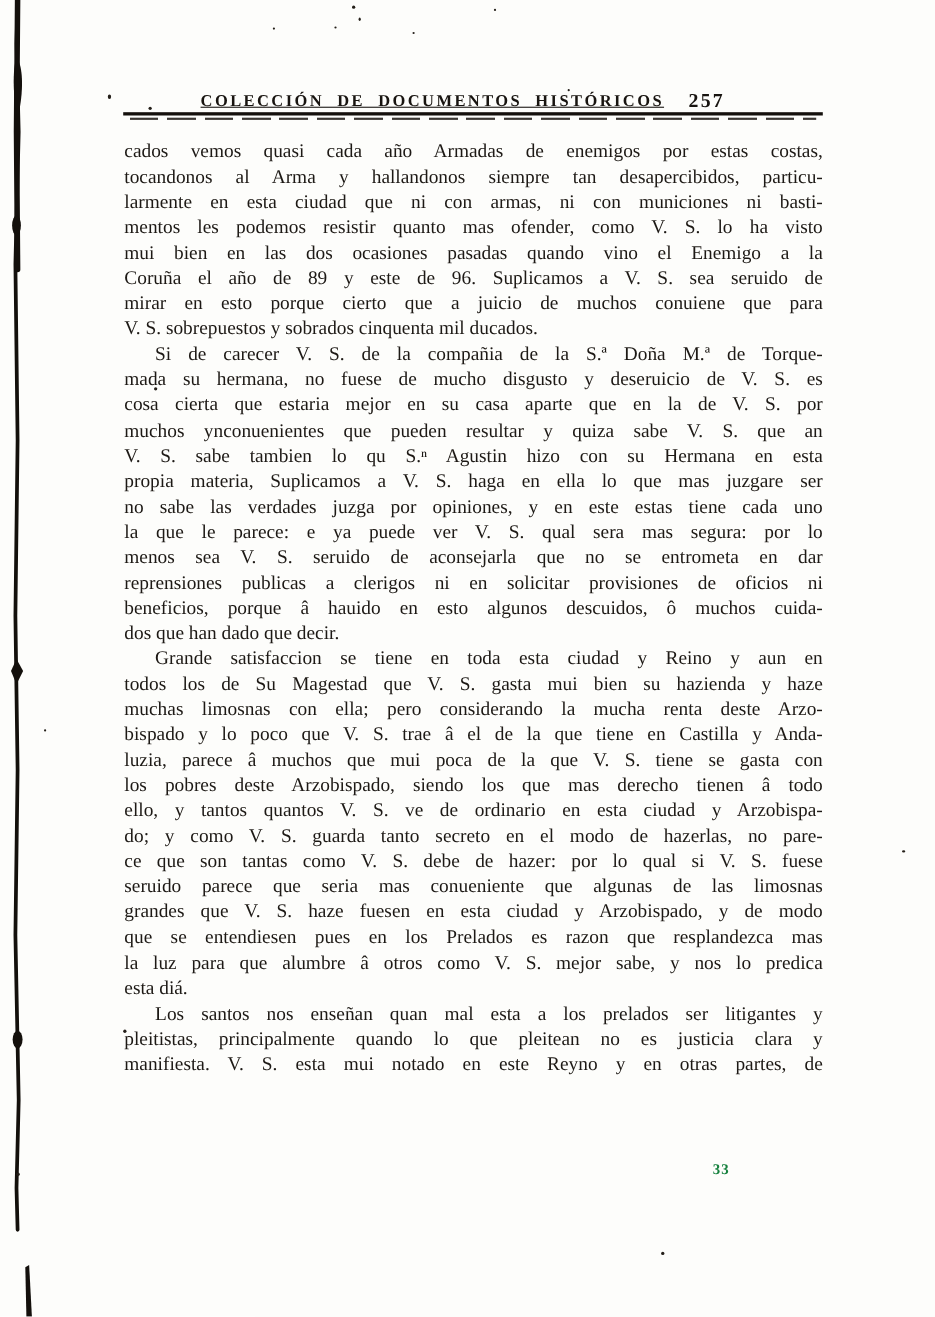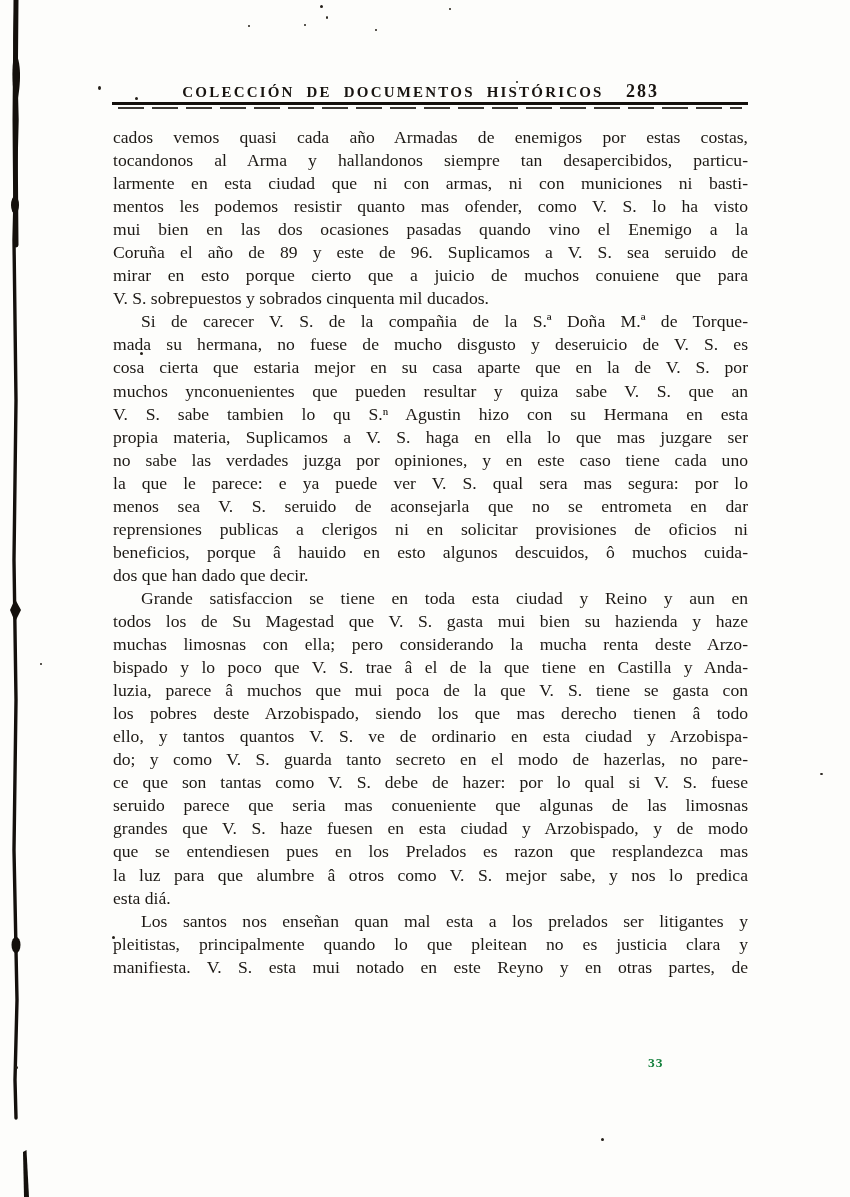--- a/index.html
+++ b/index.html
@@ -6,21 +6,21 @@
   .page {
     position:relative;
     width:850px; height:1197px;
     background:#fdfdfb;
     overflow:hidden;
     font-family:"Liberation Serif","DejaVu Serif",serif;
     color:#1c1814;
   }
   
   .running-header { position:absolute; top:83px; left:113px; width:560px;
-    text-align:center; }
+    text-align:center;text-decoration:underline; }
   .header-title {
     font-size:15px; font-weight:bold; letter-spacing:2.2px;
     word-spacing:6px; white-space:nowrap; color:#181410;
   }
   .page-number {
     position:absolute; top:81px; left:626px; width:60px;
     font-size:18px; letter-spacing:2px; font-weight:bold; color:#181410;
   }
   .header-rule { position:absolute; top:102px; left:112px; width:636px; height:3px;
     background:#14100c; }
@@ -61,21 +61,21 @@
     <path d="M15,52 C21,60 22,82 16,108 C12,90 11,64 15,52 Z" fill="#14100c"></path>
     <ellipse cx="15" cy="205" rx="4" ry="9" fill="#14100c"></ellipse>
     <polygon points="15,599 21,610 15,622 10,610" fill="#14100c"></polygon>
     <ellipse cx="16" cy="945" rx="4.5" ry="8" fill="#14100c"></ellipse>
     <polygon points="23,1152 26.5,1150 29,1197 24,1197" fill="#14100c"></polygon>
   </svg>
 
   <div class="running-header">
     <span class="header-title">COLECCIÓN DE DOCUMENTOS HISTÓRICOS</span>
   </div>
-  <div class="page-number">283</div>
+  <div class="page-number">257</div>
   <div class="header-rule"></div>
   <div class="header-rule-2"></div>
 
   <div class="body-text">
       <div class="paragraph">
         <div class="line">cados vemos quasi cada año Armadas de enemigos por estas costas,</div>
         <div class="line">tocandonos al Arma y hallandonos siempre tan desapercibidos, particu-</div>
         <div class="line">larmente en esta ciudad que ni con armas, ni con municiones ni basti-</div>
         <div class="line">mentos les podemos resistir quanto mas ofender, como V. S. lo ha visto</div>
         <div class="line">mui bien en las dos ocasiones pasadas quando vino el Enemigo a la</div>
@@ -83,21 +83,21 @@
         <div class="line">mirar en esto porque cierto que a juicio de muchos conuiene que para</div>
         <div class="line last">V. S. sobrepuestos y sobrados cinquenta mil ducados.</div>
       </div>
       <div class="paragraph">
         <div class="line indent">Si de carecer V. S. de la compañia de la S.ª Doña M.ª de Torque-</div>
         <div class="line">mada su hermana, no fuese de mucho disgusto y deseruicio de V. S. es</div>
         <div class="line">cosa cierta que estaria mejor en su casa aparte que en la de V. S. por</div>
         <div class="line">muchos ynconuenientes que pueden resultar y quiza sabe V. S. que an</div>
         <div class="line">V. S. sabe tambien lo qu S.ⁿ Agustin hizo con su Hermana en esta</div>
         <div class="line">propia materia, Suplicamos a V. S. haga en ella lo que mas juzgare ser</div>
-        <div class="line">no sabe las verdades juzga por opiniones, y en este caso tiene cada uno</div>
+        <div class="line">no sabe las verdades juzga por opiniones, y en este estas tiene cada uno</div>
         <div class="line">la que le parece: e ya puede ver V. S. qual sera mas segura: por lo</div>
         <div class="line">menos sea V. S. seruido de aconsejarla que no se entrometa en dar</div>
         <div class="line">reprensiones publicas a clerigos ni en solicitar provisiones de oficios ni</div>
         <div class="line">beneficios, porque â hauido en esto algunos descuidos, ô muchos cuida-</div>
         <div class="line last">dos que han dado que decir.</div>
       </div>
       <div class="paragraph">
         <div class="line indent">Grande satisfaccion se tiene en toda esta ciudad y Reino y aun en</div>
         <div class="line">todos los de Su Magestad que V. S. gasta mui bien su hazienda y haze</div>
         <div class="line">muchas limosnas con ella; pero considerando la mucha renta deste Arzo-</div>

